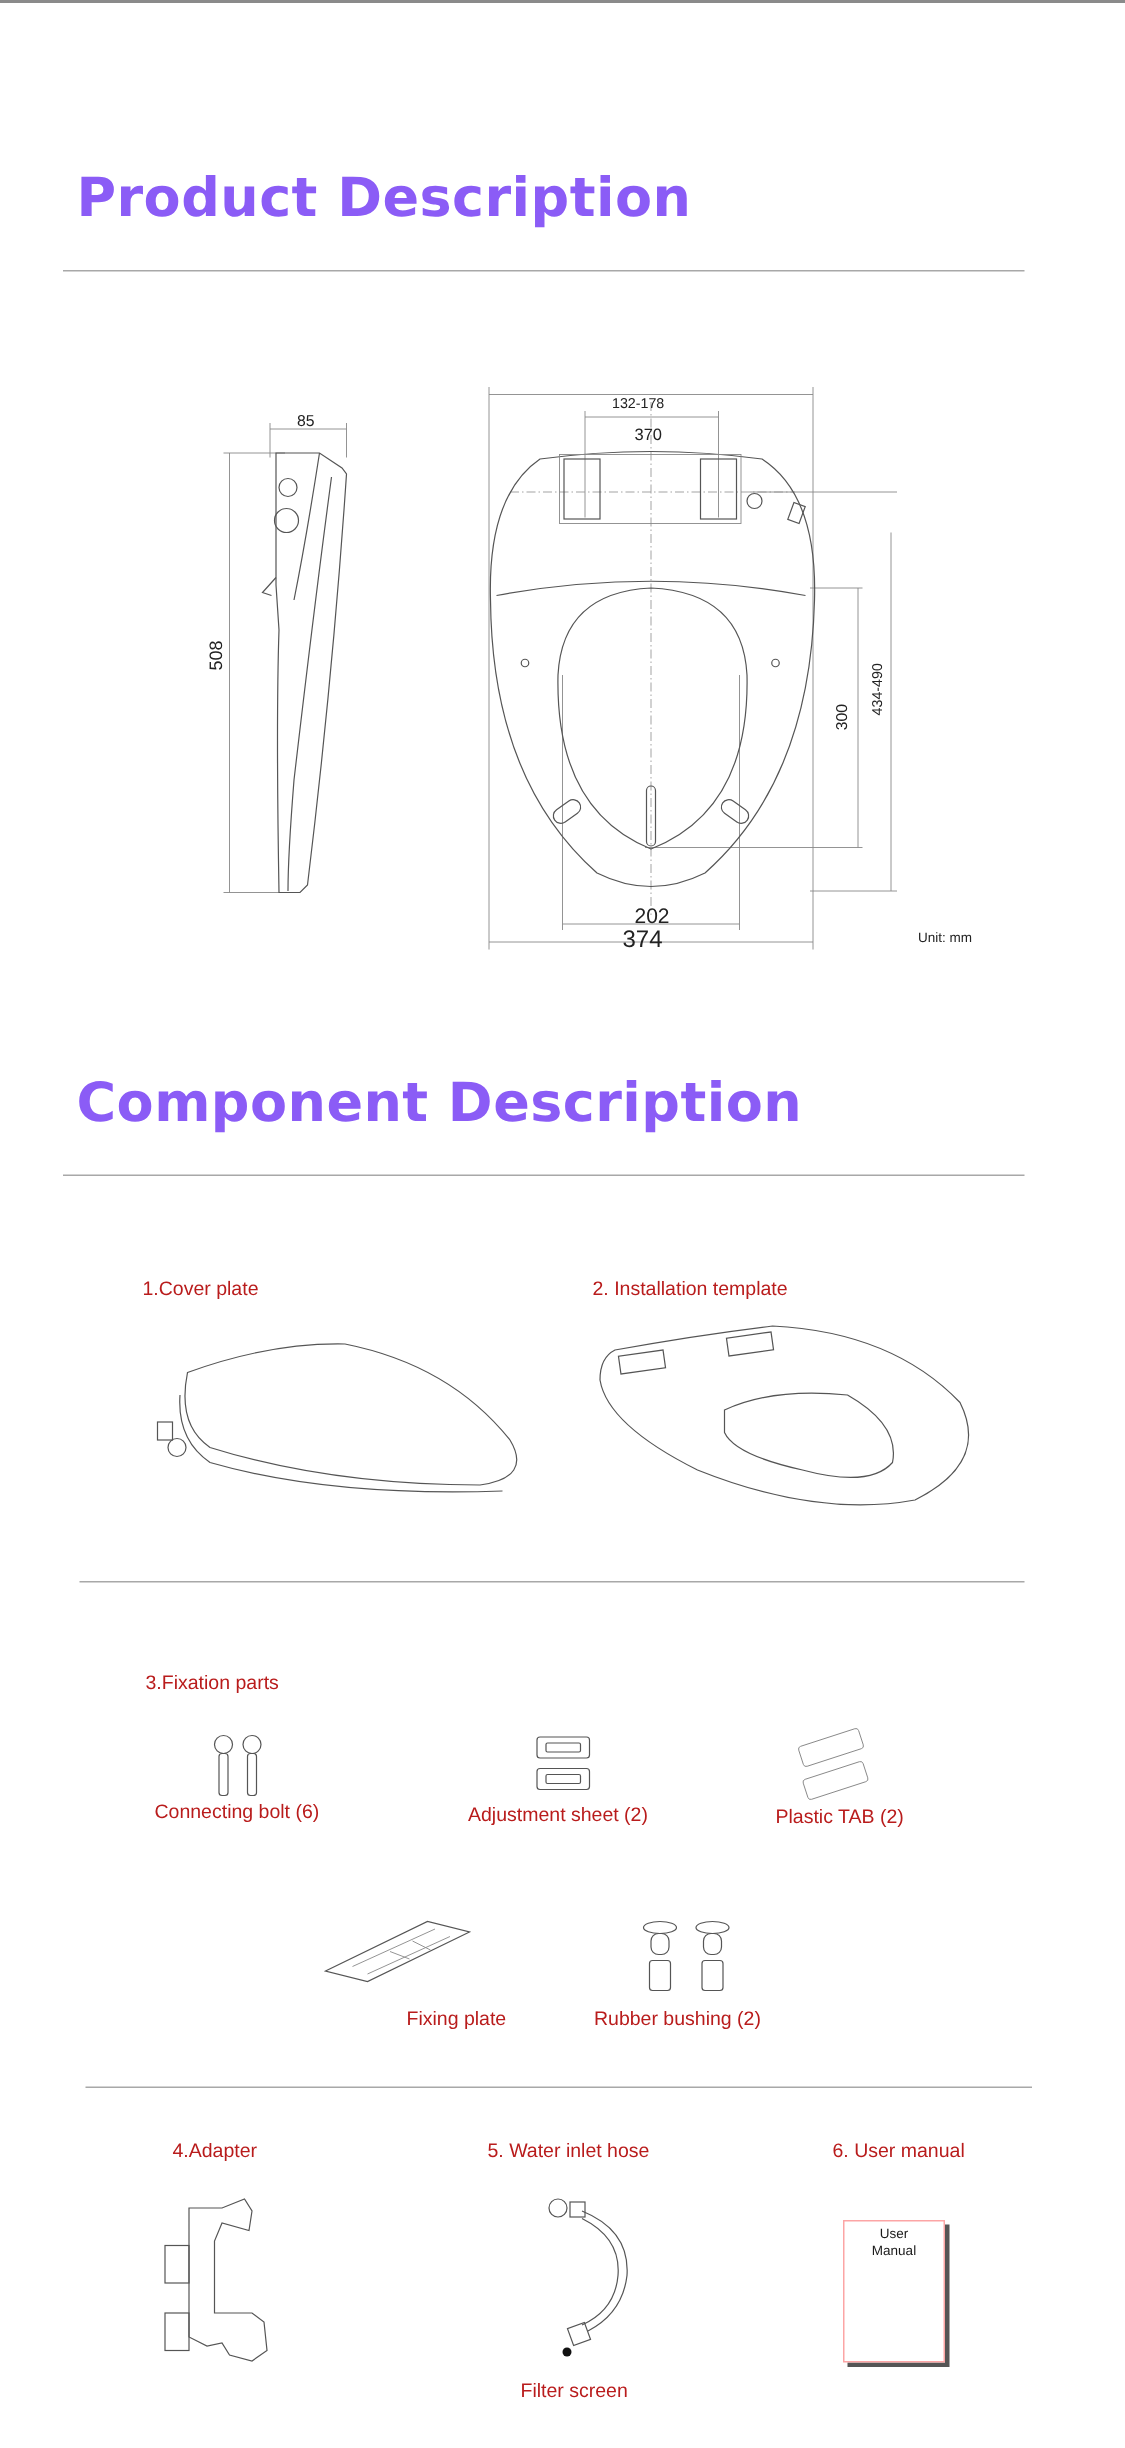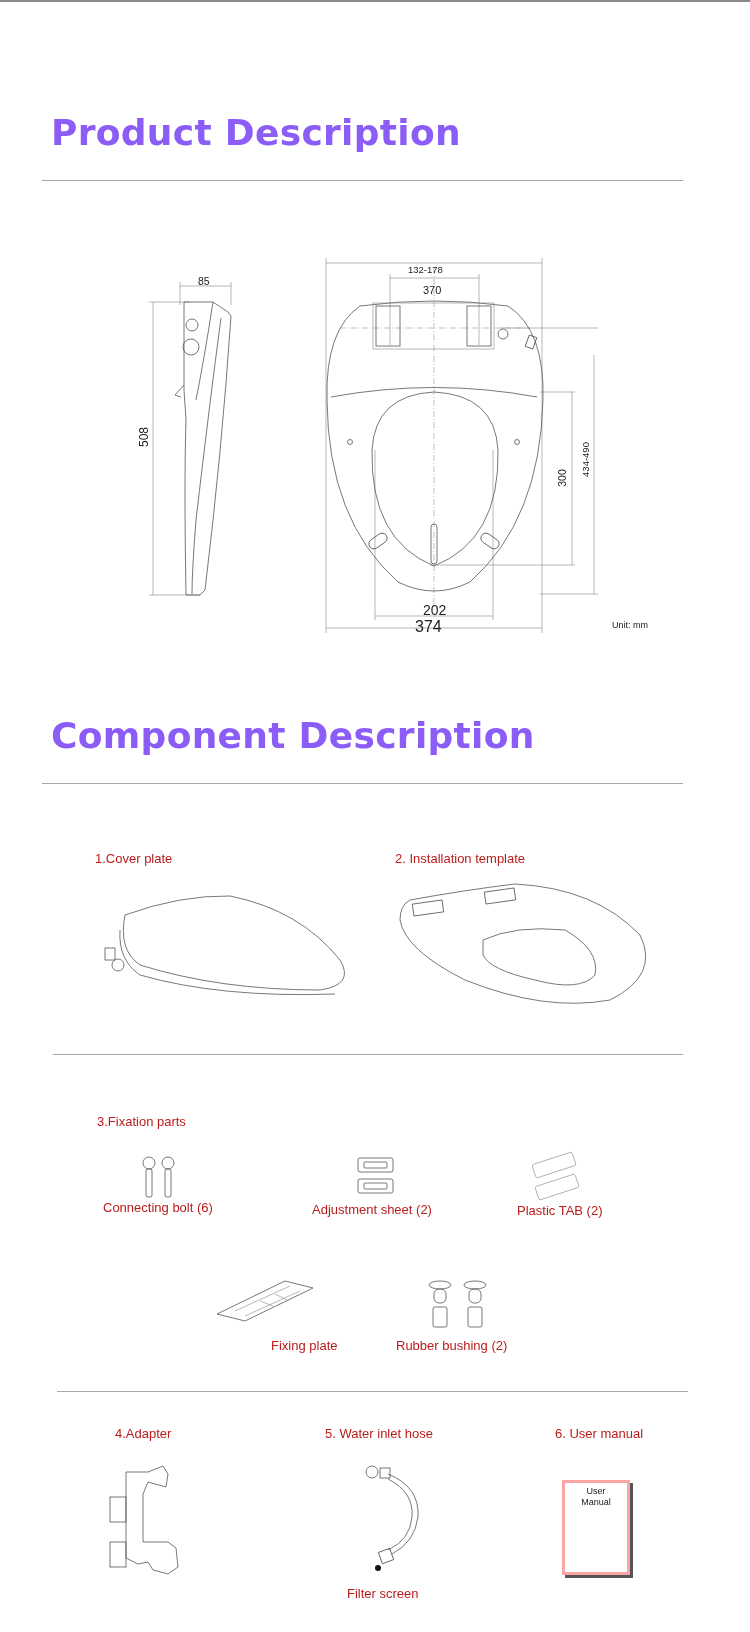--- a/index.html
+++ b/index.html
@@ -6,21 +6,21 @@
   body{width:750px;height:1632px;position:relative;overflow:hidden;font-family:"Liberation Sans",sans-serif;color:#1a1a1a;}
   .topline{position:absolute;left:0;top:0;width:750px;height:2px;background:#8a8a8a;}
   .h1{position:absolute;left:51px;font-size:36px;font-weight:bold;letter-spacing:0.3px;color:#8b5cf6;white-space:nowrap;font-family:"DejaVu Sans",sans-serif;}
   .rule{position:absolute;height:1px;background:#a8a8a8;}
   .lbl{position:absolute;font-size:13px;color:#b91c1c;white-space:nowrap;}
   .dim{position:absolute;font-size:10.5px;color:#222;white-space:nowrap;}
   svg{position:absolute;overflow:visible;}
   .ln{stroke:#555;stroke-width:0.8;fill:none;}
   .lt{stroke:#888;stroke-width:0.6;fill:none;}
   .cl{stroke:#999;stroke-width:0.6;fill:none;stroke-dasharray:6 2 1 2;}
-  .manual{position:absolute;left:562px;top:1480px;width:68px;height:95px;border:3px solid #fca5a5;background:#fff;box-shadow:3px 3px 0 #555;text-align:center;font-size:9px;line-height:11px;padding-top:3px;box-sizing:border-box;}
+  .manual{position:absolute;left:562px;top:1480px;width:68px;height:95px;border:1px solid #fca5a5;background:#fff;box-shadow:3px 3px 0 #555;text-align:center;font-size:9px;line-height:11px;padding-top:3px;box-sizing:border-box;}
 </style>
 </head>
 <body>
 
 <div class="topline"></div>
 
 <div class="h1" style="top:112px;">Product Description</div>
 <div class="rule" style="left:42px;top:180px;width:641px;"></div>
 
 <svg style="left:0;top:0;" width="750" height="700">

